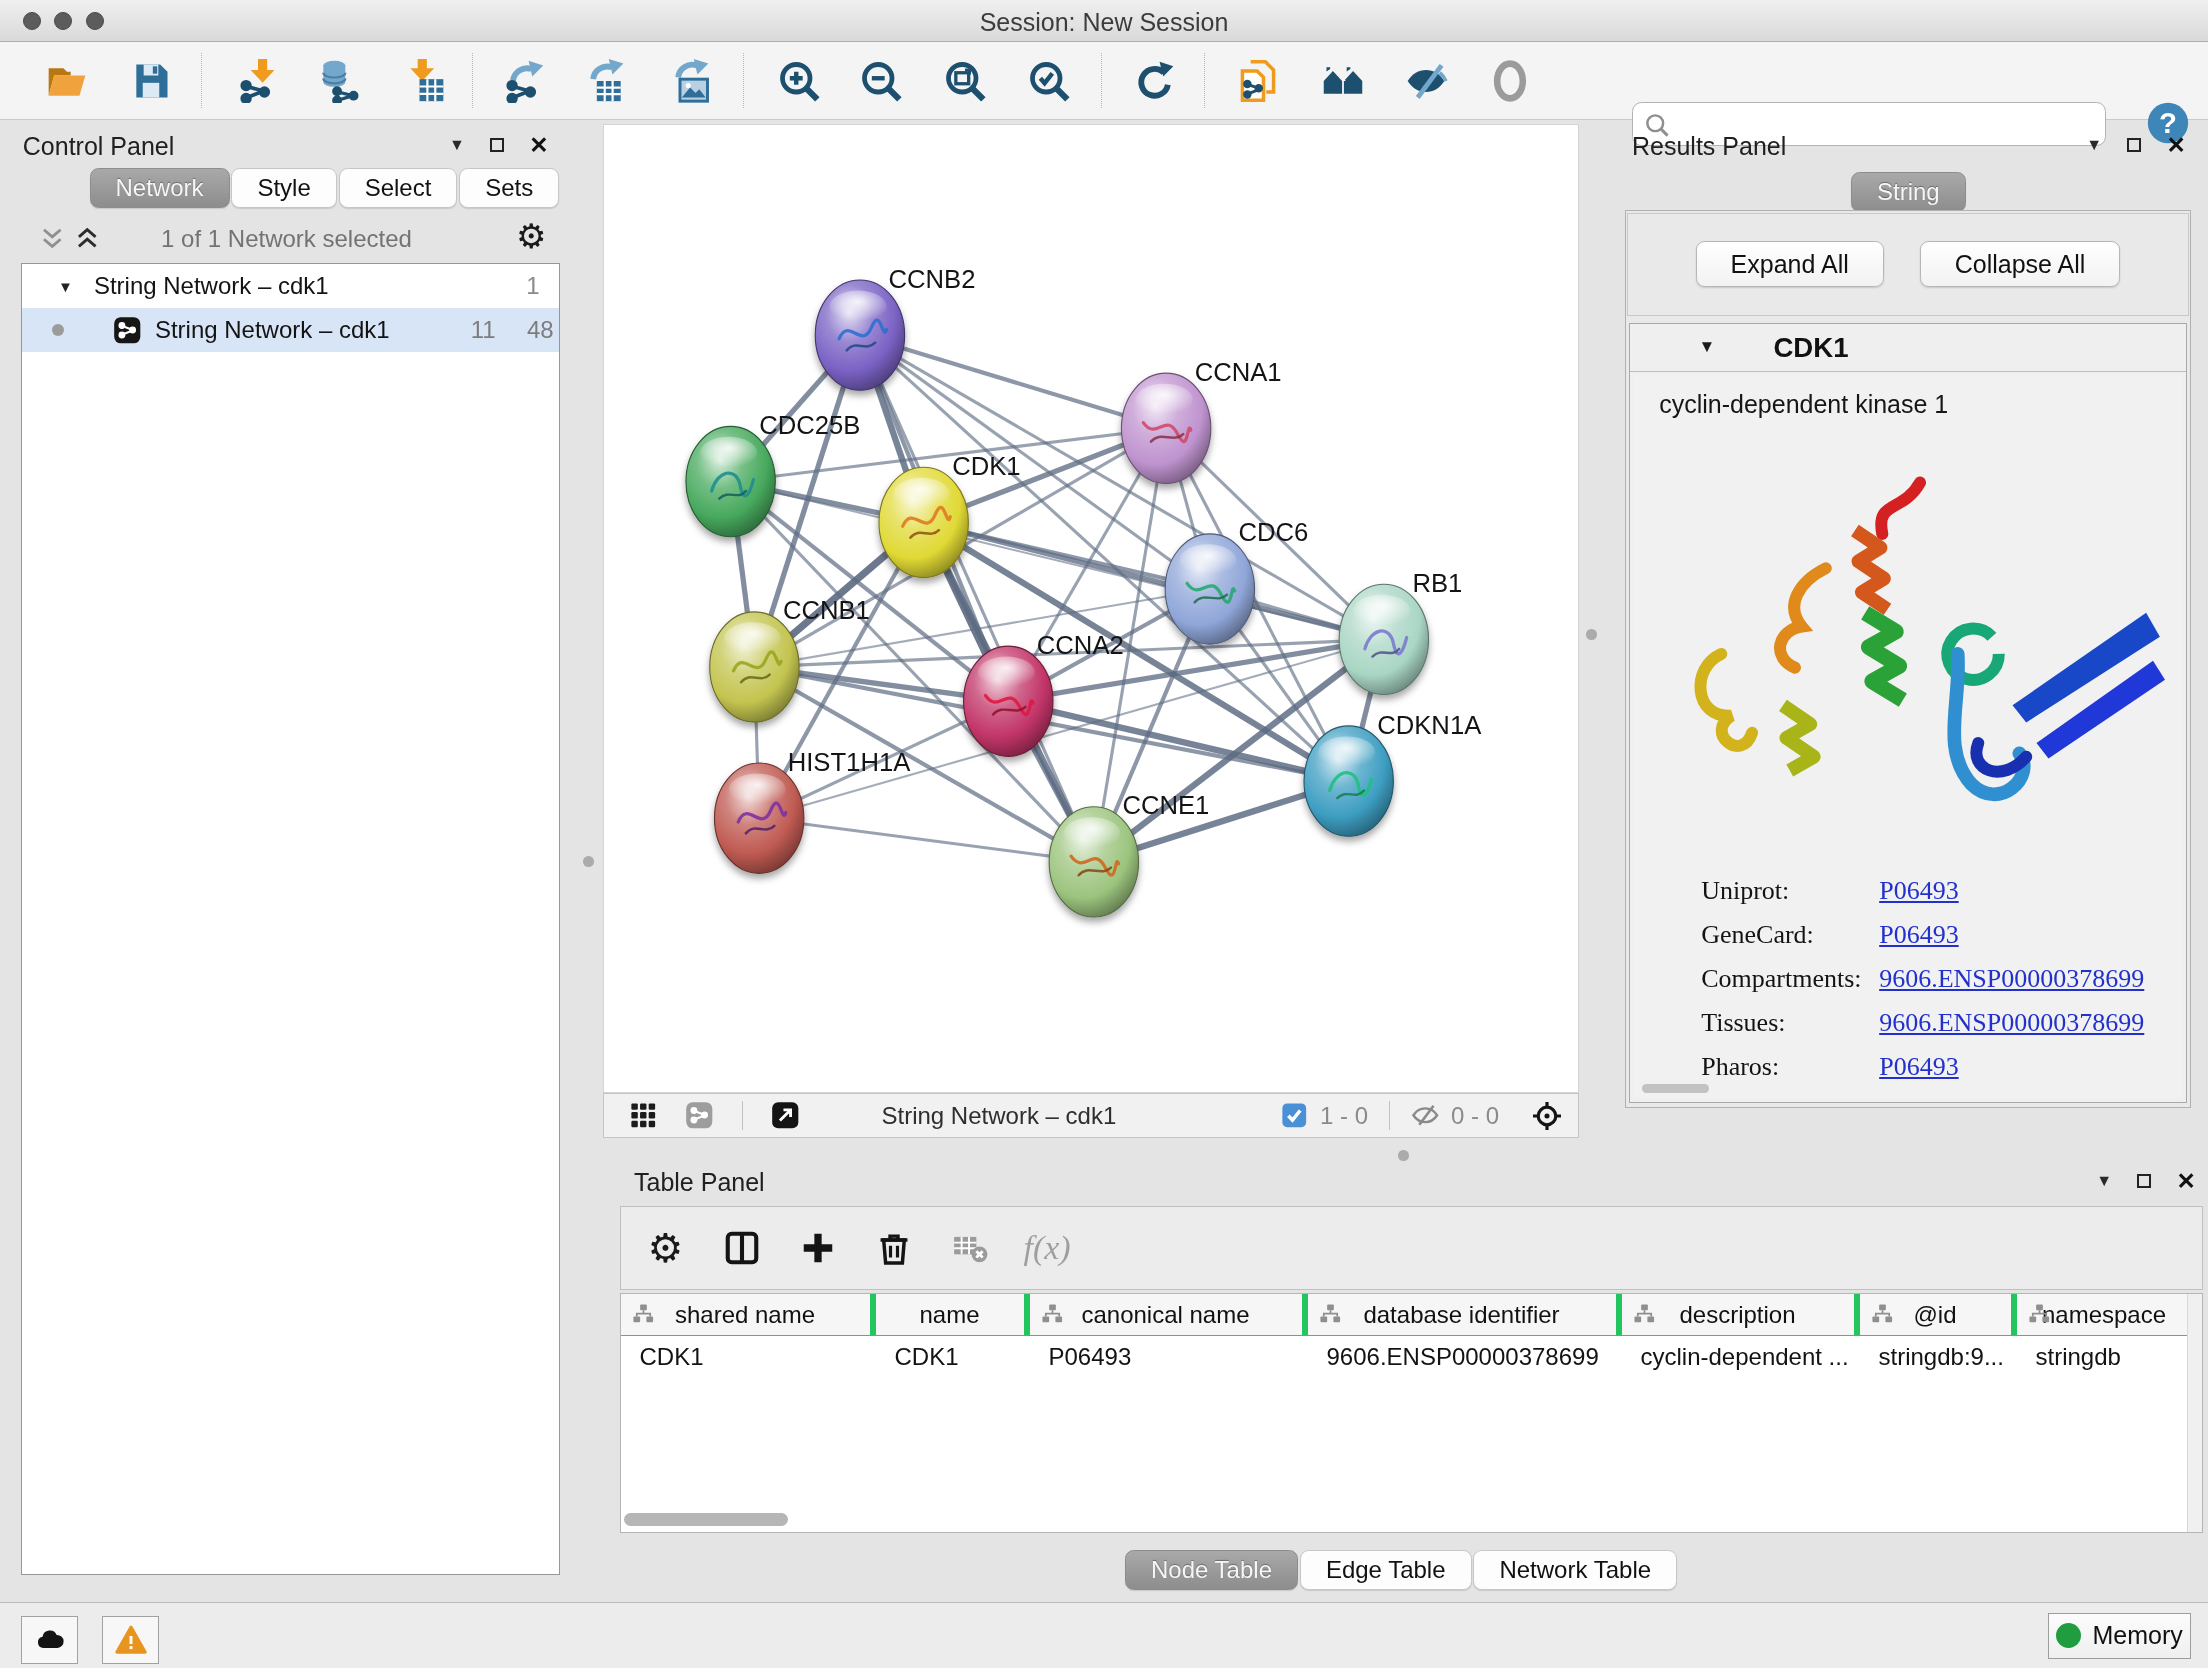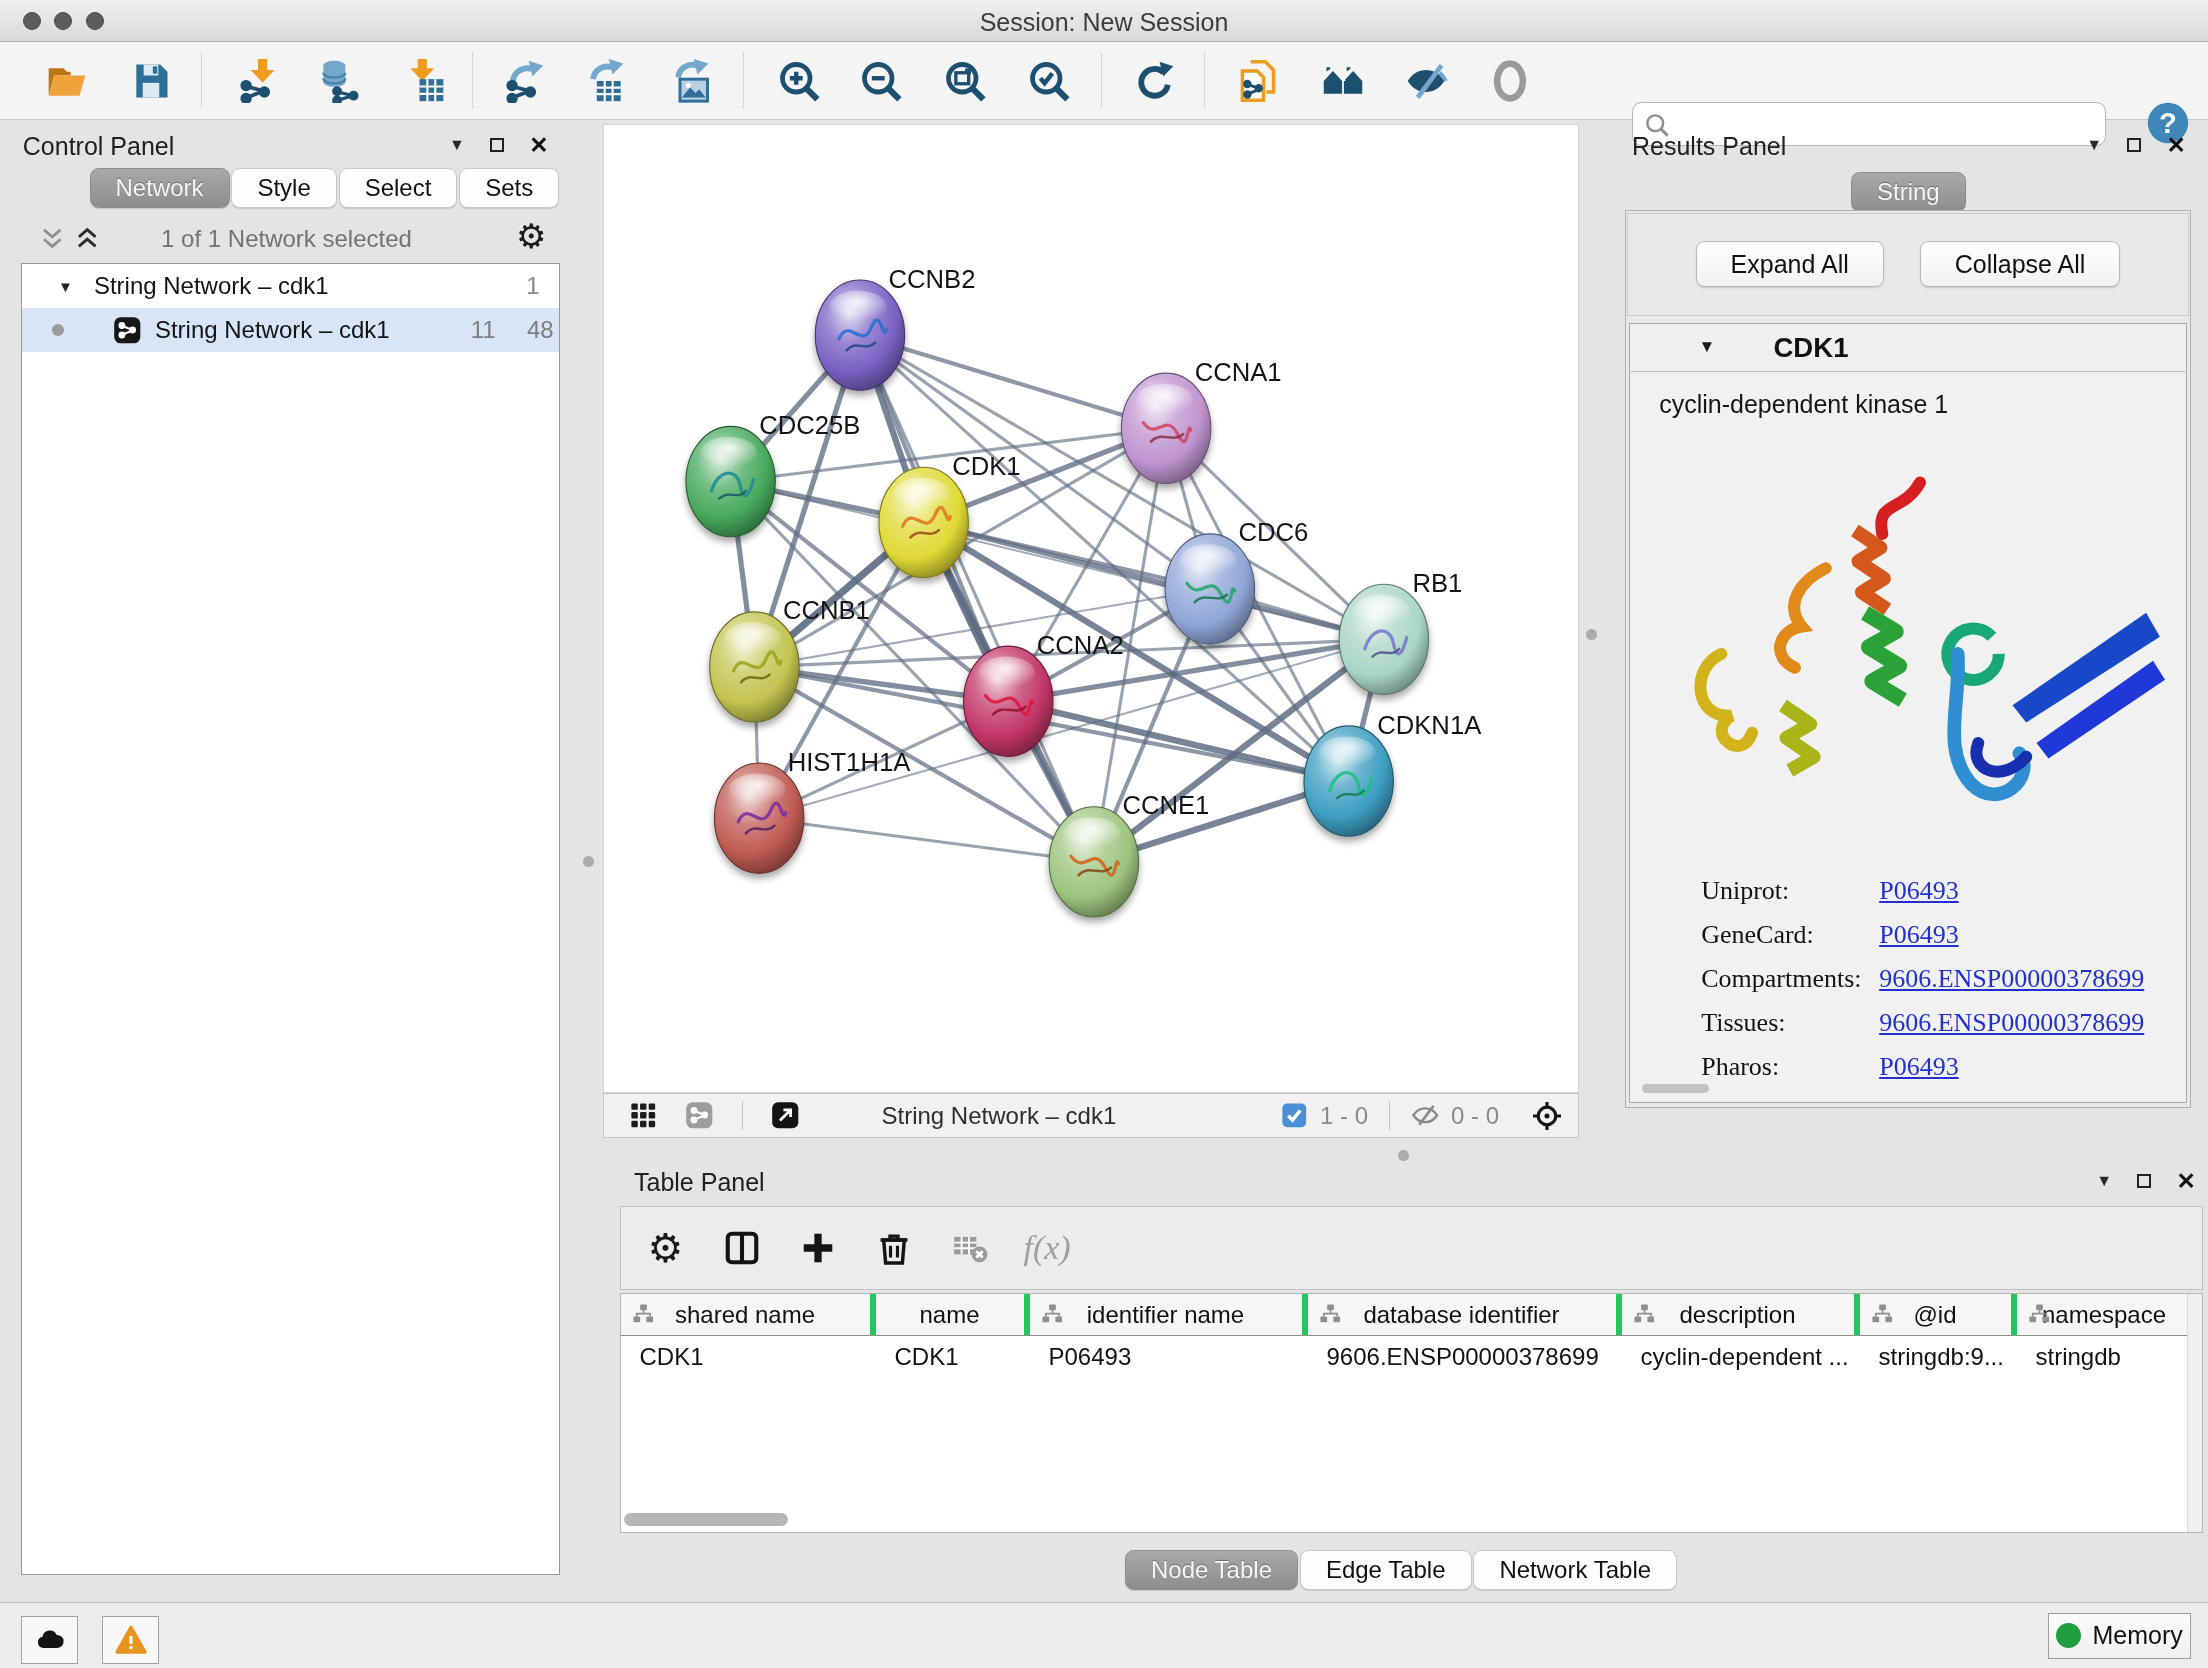--- a/index.html
+++ b/index.html
@@ -785,21 +785,21 @@
           </div>
           <div class="th" style="width: 278px;">
             <svg class="colicon" viewBox="0 0 24 24">
               <g fill="#8f8f8f">
                 <rect x="8.5" y="1.5" width="7" height="6" rx="1"></rect>
                 <rect x="1.5" y="14" width="7" height="6" rx="1"></rect>
                 <rect x="15" y="14" width="7" height="6" rx="1"></rect>
               </g>
               <path d="M12 7.5V11M5 14v-3h14v3" stroke="#8f8f8f" stroke-width="1.8" fill="none"></path>
             </svg>
-            <span>identifier name</span>
+            <span>canonical name</span>
           </div>
           <div class="th" style="width: 314px;">
             <svg class="colicon" viewBox="0 0 24 24">
               <g fill="#8f8f8f">
                 <rect x="8.5" y="1.5" width="7" height="6" rx="1"></rect>
                 <rect x="1.5" y="14" width="7" height="6" rx="1"></rect>
                 <rect x="15" y="14" width="7" height="6" rx="1"></rect>
               </g>
               <path d="M12 7.5V11M5 14v-3h14v3" stroke="#8f8f8f" stroke-width="1.8" fill="none"></path>
             </svg>

